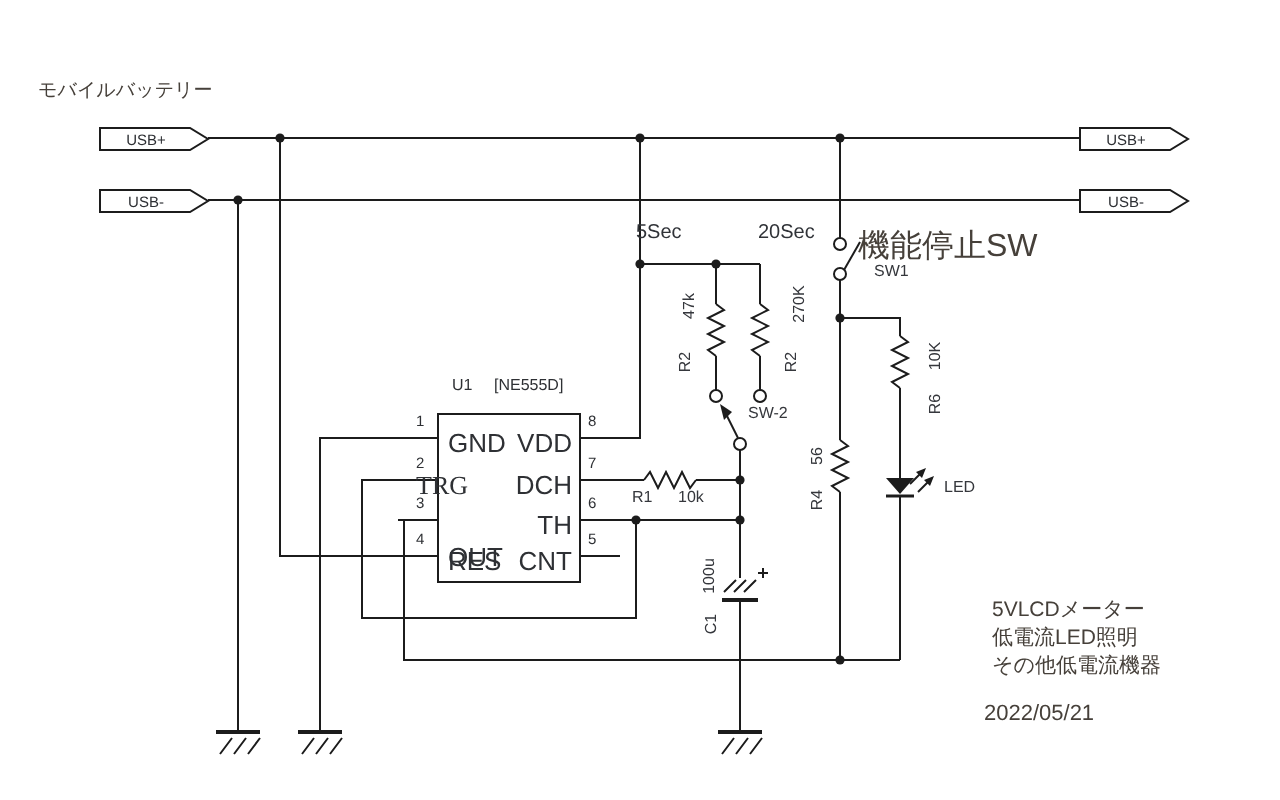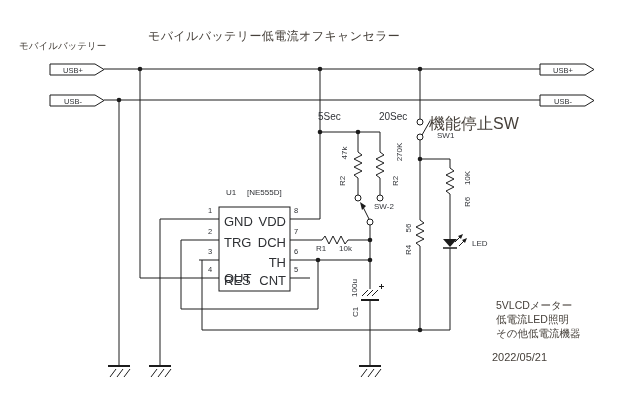--- a/index.html
+++ b/index.html
@@ -144,21 +144,20 @@
         <circle cx="358" cy="132" r="2.3"></circle>
         <circle cx="370" cy="240" r="2.3"></circle>
         <circle cx="318" cy="260" r="2.3"></circle>
         <circle cx="370" cy="260" r="2.3"></circle>
         <circle cx="420" cy="159" r="2.3"></circle>
         <circle cx="420" cy="330" r="2.3"></circle>
       </g>
     </g>
   </svg>
 
-  <span class="lbl title" style="left:148px;top:30px;">モバイルバッテリー低電流オフキャンセラー</span>
   <span class="lbl jp" style="left:19px;top:41px;font-size:9.5px;">モバイルバッテリー</span>
 
   <span class="tagtxt" style="left:73px;top:70px;">USB+</span>
   <span class="tagtxt" style="left:73px;top:101px;">USB-</span>
   <span class="tagtxt" style="left:563px;top:70px;">USB+</span>
   <span class="tagtxt" style="left:563px;top:101px;">USB-</span>
 
   <span class="lbl sec" style="left:318px;top:111px;">5Sec</span>
   <span class="lbl sec" style="left:379px;top:111px;">20Sec</span>
   <span class="lbl jp" style="left:429px;top:115px;font-size:16px;">機能停止SW</span>
@@ -186,21 +185,21 @@
   <span class="lbl pinnum" style="left:208px;top:207px;">1</span>
   <span class="lbl pinnum" style="left:208px;top:228px;">2</span>
   <span class="lbl pinnum" style="left:208px;top:248px;">3</span>
   <span class="lbl pinnum" style="left:208px;top:266px;">4</span>
   <span class="lbl pinnum" style="left:294px;top:207px;">8</span>
   <span class="lbl pinnum" style="left:294px;top:228px;">7</span>
   <span class="lbl pinnum" style="left:294px;top:248px;">6</span>
   <span class="lbl pinnum" style="left:294px;top:266px;">5</span>
 
   <span class="lbl pinname" style="left:224px;top:215px;">GND</span>
-  <span class="lbl pinname" style="left:224px;top:236px;">TRG</span>
+  <span class="lbl pinname" style="left:208px;top:236px;font-family:Liberation Serif, serif;">TRG</span>
   <span class="lbl pinname" style="left:224px;top:272px;">OUT</span>
   <span class="lbl pinname" style="left:224px;top:274px;">RES</span>
   <span class="lbl pinname pinname-r" style="left:246px;top:215px;">VDD</span>
   <span class="lbl pinname pinname-r" style="left:246px;top:236px;">DCH</span>
   <span class="lbl pinname pinname-r" style="left:246px;top:256px;">TH</span>
   <span class="lbl pinname pinname-r" style="left:246px;top:274px;">CNT</span>
 
   <span class="lbl note" style="left:496px;top:300px;">5VLCDメーター</span>
   <span class="lbl note" style="left:496px;top:314px;">低電流LED照明</span>
   <span class="lbl note" style="left:496px;top:328px;">その他低電流機器</span>

